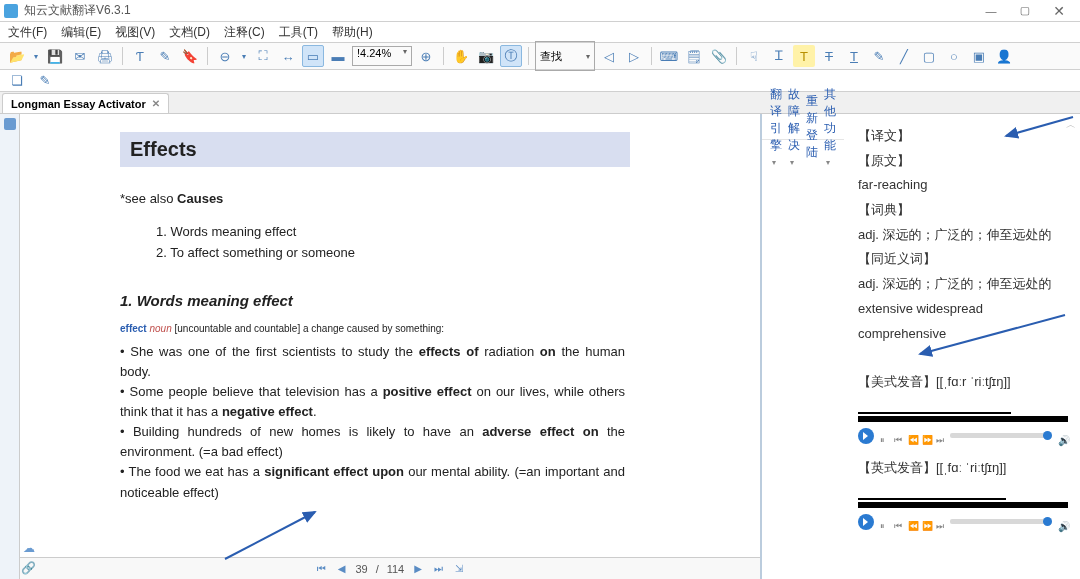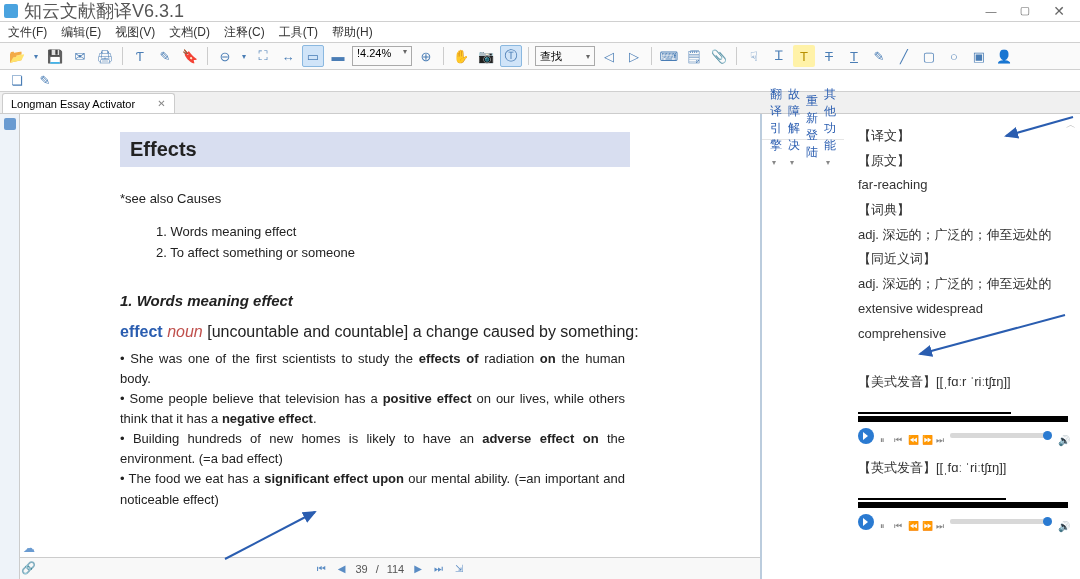--- a/index.html
+++ b/index.html
@@ -1,60 +1,60 @@
 <!DOCTYPE html>
 <html><head>
 <meta charset="utf-8">
 <style>
 * { margin:0; padding:0; box-sizing:border-box; font-family:"Microsoft YaHei","Segoe UI",Arial,sans-serif; }
 body { width:1080px; height:579px; background:#fff; overflow:hidden; font-size:12px; }
 
 
 .titlebar { height:22px; background:#fff; border-bottom:1px solid #d0d0d0; display:flex; align-items:center; padding:0 4px; }
 .titlebar .app-ico { width:14px; height:14px; background:#4aa3df; margin-right:6px; border-radius:2px; }
-.titlebar .title { color:#555; font-size:18px; flex:1; }
+.titlebar .title { color:#555; font-size:12px; flex:1; }
 .titlebar .winbtn { width:34px; height:22px; display:flex; align-items:center; justify-content:center; color:#666; font-size:11px; }
 .titlebar .winbtn.close { font-size:14px; }
 
 
 .menubar { height:20px; display:flex; align-items:center; padding:0 8px; gap:14px; color:#333; font-size:12px; }
 .menubar span { cursor:default; }
 
 
 .toolbar { height:28px; border-top:1px solid #d0d0d0; border-bottom:1px solid #d0d0d0; display:flex; align-items:center; padding:0 6px; gap:3px; background:#fafafa; }
 .tbtn { width:22px; height:22px; display:flex; align-items:center; justify-content:center; color:#4a7db5; font-size:13px; border:1px solid transparent; border-radius:2px; }
 .tsep { width:1px; height:18px; background:#ccc; margin:0 3px; }
 .zoom-box { width:60px; height:20px; border:1px solid #aaa; font-size:11px; padding:0 4px; display:flex; justify-content:space-between; }
 .zoom-box::after { content:"▾"; font-size:8px; color:#666; }
-.search-box { width:60px; height:20px; border:1px solid #aaa; font-size:11px; padding:0 4px; display:flex; align-items:center; justify-content:space-between; }
+.search-box { width:60px; height:30px; border:1px solid #aaa; font-size:11px; padding:0 4px; display:flex; align-items:center; justify-content:space-between; }
 .search-box::after { content:"▾"; font-size:8px; color:#666; }
 .tbtn.active { background:#d0e4f8; border-color:#8ab8e0; }
 .tbtn.hl { background:#fff2a8; color:#b89000; }
 
 
 .subbar { height:22px; border-bottom:1px solid #d0d0d0; display:flex; align-items:center; padding:0 6px; gap:6px; }
 
 
 .tabstrip { height:22px; background:#f0f0f0; border-bottom:1px solid #ccc; display:flex; align-items:flex-end; padding-left:2px; }
-.tab { height:20px; background:#fff; border:1px solid #ccc; border-bottom:none; border-radius:3px 3px 0 0; padding:0 8px; display:flex; align-items:center; font-size:11px; gap:22px; }
+.tab { height:20px; background:#fff; border:1px solid #ccc; border-bottom:none; border-radius:3px 3px 0 0; padding:0 8px; display:flex; align-items:center; font-size:11px; gap:6px;font-weight:bold; }
 .tab .x { color:#888; font-size:10px; }
 
 
 .main { display:flex; height:calc(579px - 22px - 20px - 28px - 22px - 22px); }
 .leftgutter { width:20px; background:#eef3f9; border-right:1px solid #ccc; display:flex; flex-direction:column; align-items:center; padding-top:4px; gap:8px; }
 .leftgutter .gico { width:12px; height:12px; background:#6a9bd1; border-radius:2px; }
 
 .docarea { flex:1; display:flex; flex-direction:column; position:relative; background:#fff; }
 .page { flex:1; overflow:hidden; padding:18px 60px 0 100px; color:#222; }
 .effects-hdr { background:#d8def0; padding:6px 10px; font-size:20px; font-weight:bold; width:510px; }
 .seealso { margin-top:24px; font-size:13px; }
-.seealso b { font-weight:normal; }
+.seealso b { font-weight:bold; }
 .numlist { margin:16px 0 0 36px; font-size:13px; line-height:1.6; }
 .sect-title { margin-top:28px; font-weight:bold; font-style:italic; font-size:15px; }
-.entry { margin-top:14px; font-size:16px; }
+.entry { margin-top:14px; font-size:10px; }
 .entry .hw { color:#2a5db0; font-weight:bold; }
 .entry .pos { color:#c0504d; font-style:italic; }
 .examples { margin-top:8px; font-size:13px; line-height:1.55; width:505px; text-align:justify; }
 .examples p { margin-bottom:0; }
 .hl-sel { background:#9fc5e8; padding:0 1px; }
 
 
 .pager { height:22px; border-top:1px solid #ccc; display:flex; align-items:center; justify-content:center; gap:8px; font-size:11px; color:#555; background:#f8f8f8; }
 .pager .pbtn { color:#5a8cc4; font-size:10px; padding:0 2px; }
 

